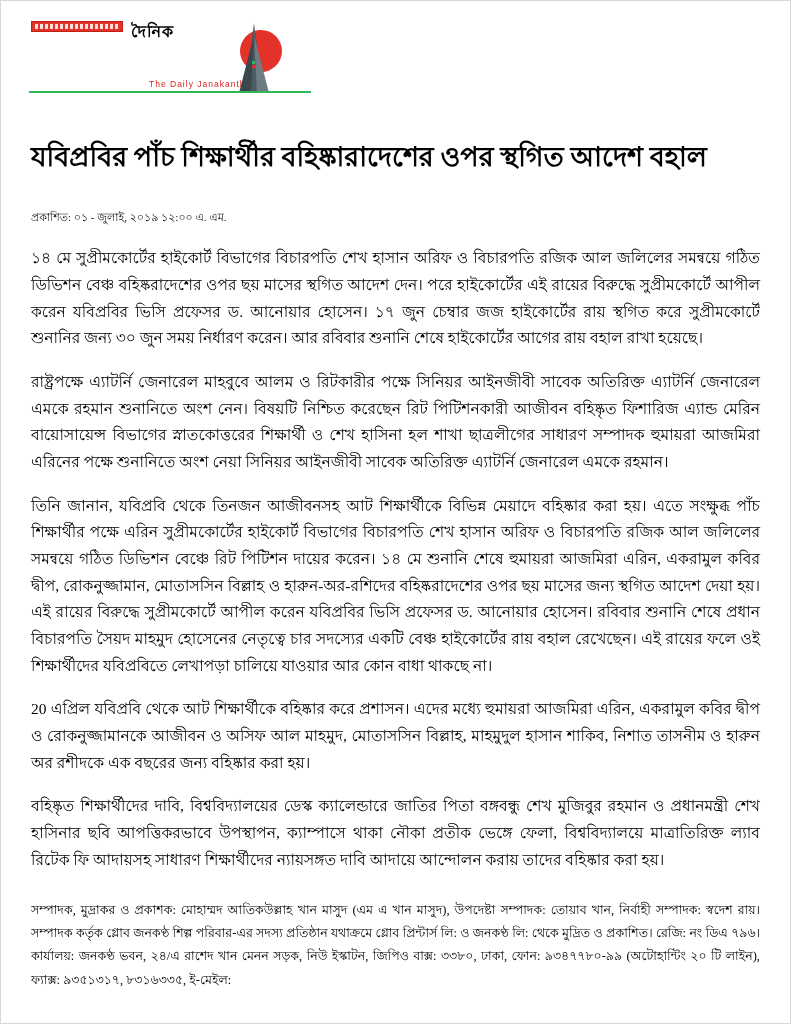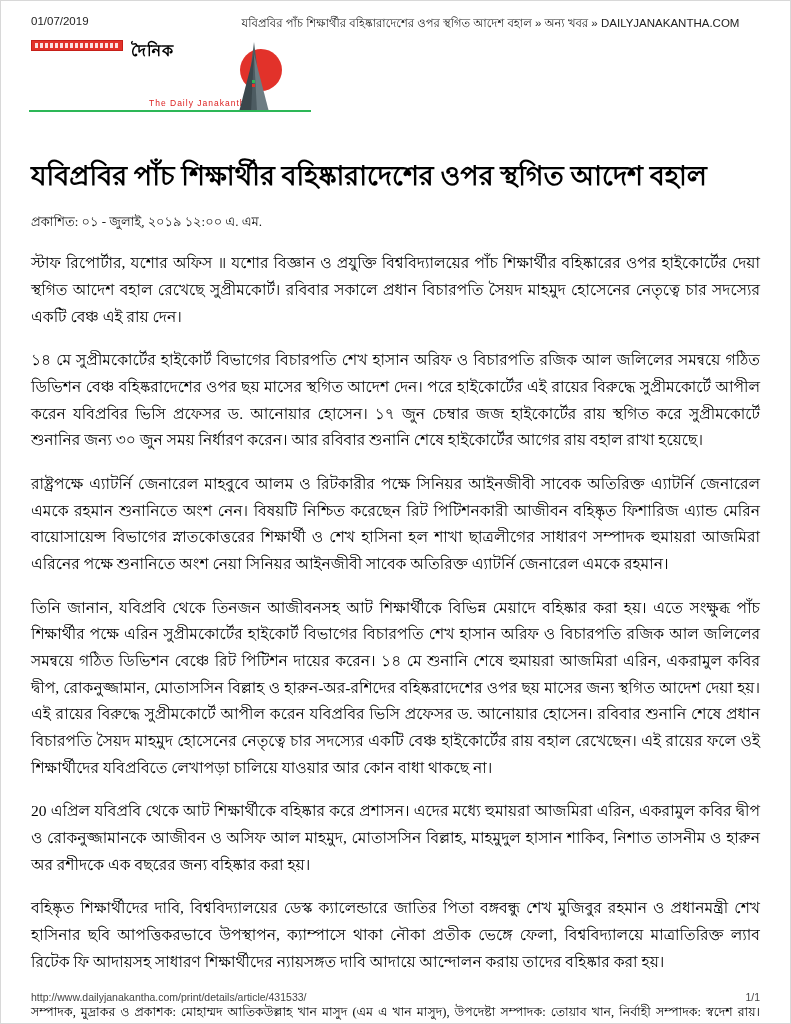--- a/index.html
+++ b/index.html
@@ -32,41 +32,37 @@
     background:repeating-linear-gradient(90deg,#fff 0 3px,transparent 3px 5px);
     opacity:.85;
   }
   .logo-daily { position:absolute; left:100px; top:-2px; font-size:16px; font-weight:bold; letter-spacing:1px;text-align:right; }
   .logo-name { position:absolute; left:0; top:10px; font-size:40px; font-weight:bold; letter-spacing:3px; line-height:1.1; }
   .logo-tagline { position:absolute; left:118px; top:58px; font-size:8.5px; color:#d22; letter-spacing:1px; font-family:"Liberation Sans", sans-serif; }
   .logo-monument { position:absolute; left:194px; top:0px; }
   .logo-rule { position:absolute; left:-2px; top:70px; width:282px; height:2px; background:#2db757; }
   
   .headline { margin-top:32px; font-size:27px; font-weight:bold; line-height:1.35; color:#000; }
-  .published { margin-top:18px; font-size:13px; color:#111; }
+  .published { margin-top:34px; font-size:11px; color:#111; }
   .body-text p { margin-top:17px; font-size:15.5px; line-height:1.72; text-align:justify; }
   
   .footer-info { margin-top:26px; font-size:12.5px; line-height:1.85; text-align:justify; color:#000; }
   
   .print-footer {
     position:absolute; left:30px; right:30px; bottom:20px;
     display:flex; justify-content:space-between;
     font-family:"Liberation Sans", sans-serif;
     font-size:10.5px; color:#444;
   }
 </style>
 </head>
 <body>
 
 <div class="page">
 
-  <div class="top-row">
-    <span class="top-date">01/07/2019</span>
-    <span class="top-title">যবিপ্রবির পাঁচ শিক্ষার্থীর বহিষ্কারাদেশের ওপর স্থগিত আদেশ বহাল » অন্য খবর » DAILYJANAKANTHA.COM</span>
-  </div>
 
   <div class="logo-block">
     <span class="logo-badge"></span>
     <span class="logo-daily">দৈনিক</span>
     <span class="logo-tagline">The Daily Janakantha</span>
     <span class="logo-monument">
       <svg width="58" height="72" viewBox="0 0 58 72">
         <circle cx="36" cy="30" r="21" fill="#e2322a"></circle>
         <polygon points="29,2 38,72 20,72" fill="#4d5c62"></polygon>
         <polygon points="29,14 44,72 32,72" fill="#6d7d83"></polygon>
@@ -75,36 +71,31 @@
         <rect x="27" y="44" width="3" height="3" fill="#e2322a"></rect>
       </svg>
     </span>
     <span class="logo-rule"></span>
   </div>
 
   <h1 class="headline">যবিপ্রবির পাঁচ শিক্ষার্থীর বহিষ্কারাদেশের ওপর স্থগিত আদেশ বহাল</h1>
   <div class="published">প্রকাশিত: ০১ - জুলাই, ২০১৯ ১২:০০ এ. এম.</div>
 
   <div class="body-text">
-    <p>স্টাফ রিপোর্টার, যশোর অফিস ॥ যশোর বিজ্ঞান ও প্রযুক্তি বিশ্ববিদ্যালয়ের পাঁচ শিক্ষার্থীর বহিষ্কারের ওপর হাইকোর্টের দেয়া স্থগিত আদেশ বহাল রেখেছে সুপ্রীমকোর্ট। রবিবার সকালে প্রধান বিচারপতি সৈয়দ মাহমুদ হোসেনের নেতৃত্বে চার সদস্যের একটি বেঞ্চ এই রায় দেন।</p>
     <p>১৪ মে সুপ্রীমকোর্টের হাইকোর্ট বিভাগের বিচারপতি শেখ হাসান অরিফ ও বিচারপতি রজিক আল জলিলের সমন্বয়ে গঠিত ডিভিশন বেঞ্চ বহিষ্করাদেশের ওপর ছয় মাসের স্থগিত আদেশ দেন। পরে হাইকোর্টের এই রায়ের বিরুদ্ধে সুপ্রীমকোর্টে আপীল করেন যবিপ্রবির ভিসি প্রফেসর ড. আনোয়ার হোসেন। ১৭ জুন চেম্বার জজ হাইকোর্টের রায় স্থগিত করে সুপ্রীমকোর্টে শুনানির জন্য ৩০ জুন সময় নির্ধারণ করেন। আর রবিবার শুনানি শেষে হাইকোর্টের আগের রায় বহাল রাখা হয়েছে।</p>
     <p>রাষ্ট্রপক্ষে এ্যাটর্নি জেনারেল মাহবুবে আলম ও রিটকারীর পক্ষে সিনিয়র আইনজীবী সাবেক অতিরিক্ত এ্যাটর্নি জেনারেল এমকে রহমান শুনানিতে অংশ নেন। বিষয়টি নিশ্চিত করেছেন রিট পিটিশনকারী আজীবন বহিষ্কৃত ফিশারিজ এ্যান্ড মেরিন বায়োসায়েন্স বিভাগের স্নাতকোত্তরের শিক্ষার্থী ও শেখ হাসিনা হল শাখা ছাত্রলীগের সাধারণ সম্পাদক হুমায়রা আজমিরা এরিনের পক্ষে শুনানিতে অংশ নেয়া সিনিয়র আইনজীবী সাবেক অতিরিক্ত এ্যাটর্নি জেনারেল এমকে রহমান।</p>
     <p>তিনি জানান, যবিপ্রবি থেকে তিনজন আজীবনসহ আট শিক্ষার্থীকে বিভিন্ন মেয়াদে বহিষ্কার করা হয়। এতে সংক্ষুব্ধ পাঁচ শিক্ষার্থীর পক্ষে এরিন সুপ্রীমকোর্টের হাইকোর্ট বিভাগের বিচারপতি শেখ হাসান অরিফ ও বিচারপতি রজিক আল জলিলের সমন্বয়ে গঠিত ডিভিশন বেঞ্চে রিট পিটিশন দায়ের করেন। ১৪ মে শুনানি শেষে হুমায়রা আজমিরা এরিন, একরামুল কবির দ্বীপ, রোকনুজ্জামান, মোতাসসিন বিল্লাহ ও হারুন-অর-রশিদের বহিষ্করাদেশের ওপর ছয় মাসের জন্য স্থগিত আদেশ দেয়া হয়। এই রায়ের বিরুদ্ধে সুপ্রীমকোর্টে আপীল করেন যবিপ্রবির ভিসি প্রফেসর ড. আনোয়ার হোসেন। রবিবার শুনানি শেষে প্রধান বিচারপতি সৈয়দ মাহমুদ হোসেনের নেতৃত্বে চার সদস্যের একটি বেঞ্চ হাইকোর্টের রায় বহাল রেখেছেন। এই রায়ের ফলে ওই শিক্ষার্থীদের যবিপ্রবিতে লেখাপড়া চালিয়ে যাওয়ার আর কোন বাধা থাকছে না।</p>
     <p>20 এপ্রিল যবিপ্রবি থেকে আট শিক্ষার্থীকে বহিষ্কার করে প্রশাসন। এদের মধ্যে হুমায়রা আজমিরা এরিন, একরামুল কবির দ্বীপ ও রোকনুজ্জামানকে আজীবন ও অসিফ আল মাহমুদ, মোতাসসিন বিল্লাহ, মাহমুদুল হাসান শাকিব, নিশাত তাসনীম ও হারুন অর রশীদকে এক বছরের জন্য বহিষ্কার করা হয়।</p>
     <p>বহিষ্কৃত শিক্ষার্থীদের দাবি, বিশ্ববিদ্যালয়ের ডেস্ক ক্যালেন্ডারে জাতির পিতা বঙ্গবন্ধু শেখ মুজিবুর রহমান ও প্রধানমন্ত্রী শেখ হাসিনার ছবি আপত্তিকরভাবে উপস্থাপন, ক্যাম্পাসে থাকা নৌকা প্রতীক ভেঙ্গে ফেলা, বিশ্ববিদ্যালয়ে মাত্রাতিরিক্ত ল্যাব রিটেক ফি আদায়সহ সাধারণ শিক্ষার্থীদের ন্যায়সঙ্গত দাবি আদায়ে আন্দোলন করায় তাদের বহিষ্কার করা হয়।</p>
   </div>
 
   <div class="footer-info">
     <span>সম্পাদক, মুদ্রাকর ও প্রকাশক: মোহাম্মদ আতিকউল্লাহ খান মাসুদ (এম এ খান মাসুদ), উপদেষ্টা সম্পাদক: তোয়াব খান, নির্বাহী সম্পাদক: স্বদেশ রায়। সম্পাদক কর্তৃক গ্লোব জনকণ্ঠ শিল্প পরিবার-এর সদস্য প্রতিষ্ঠান যথাক্রমে গ্লোব প্রিন্টার্স লি: ও জনকণ্ঠ লি: থেকে মুদ্রিত ও প্রকাশিত। রেজি: নং ডিএ ৭৯৬। কার্যালয়: জনকণ্ঠ ভবন, ২৪/এ রাশেদ খান মেনন সড়ক, নিউ ইস্কাটন, জিপিও বাক্স: ৩৩৮০, ঢাকা, ফোন: ৯৩৪৭৭৮০-৯৯ (অটোহান্টিং ২০ টি লাইন), ফ্যাক্স: ৯৩৫১৩১৭, ৮৩১৬৩৩৫, ই-মেইল:</span>
     
     
     
     
     
     
   </div>
 
-  <div class="print-footer">
-    <span>http://www.dailyjanakantha.com/print/details/article/431533/</span>
-    <span>1/1</span>
-  </div>
 
 </div>
 
 </body></html>

